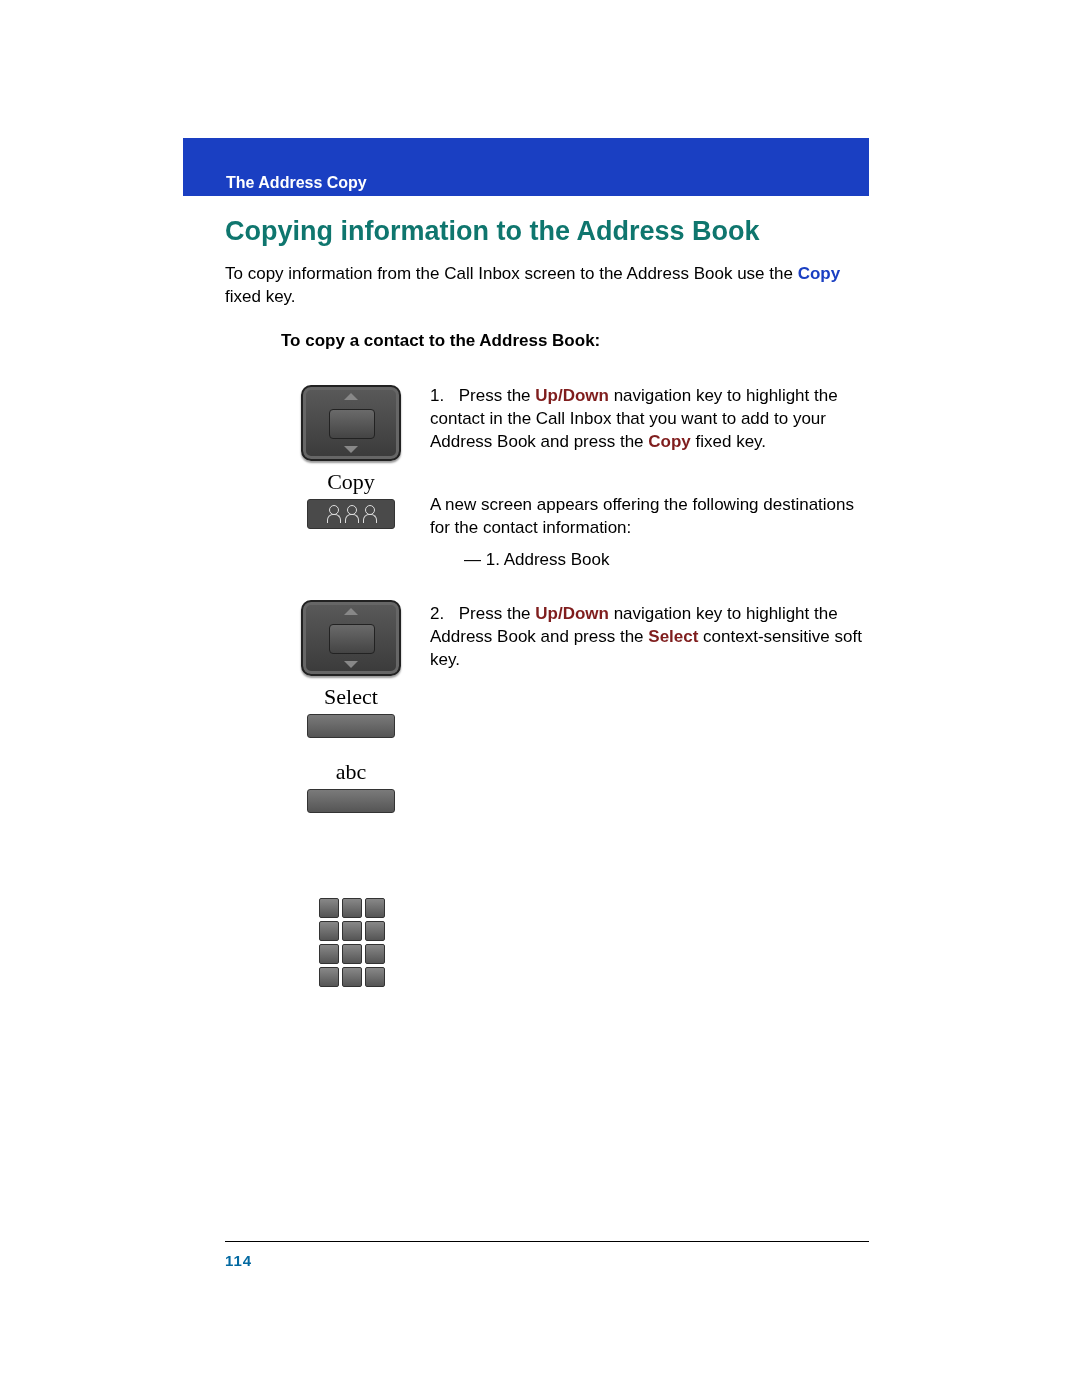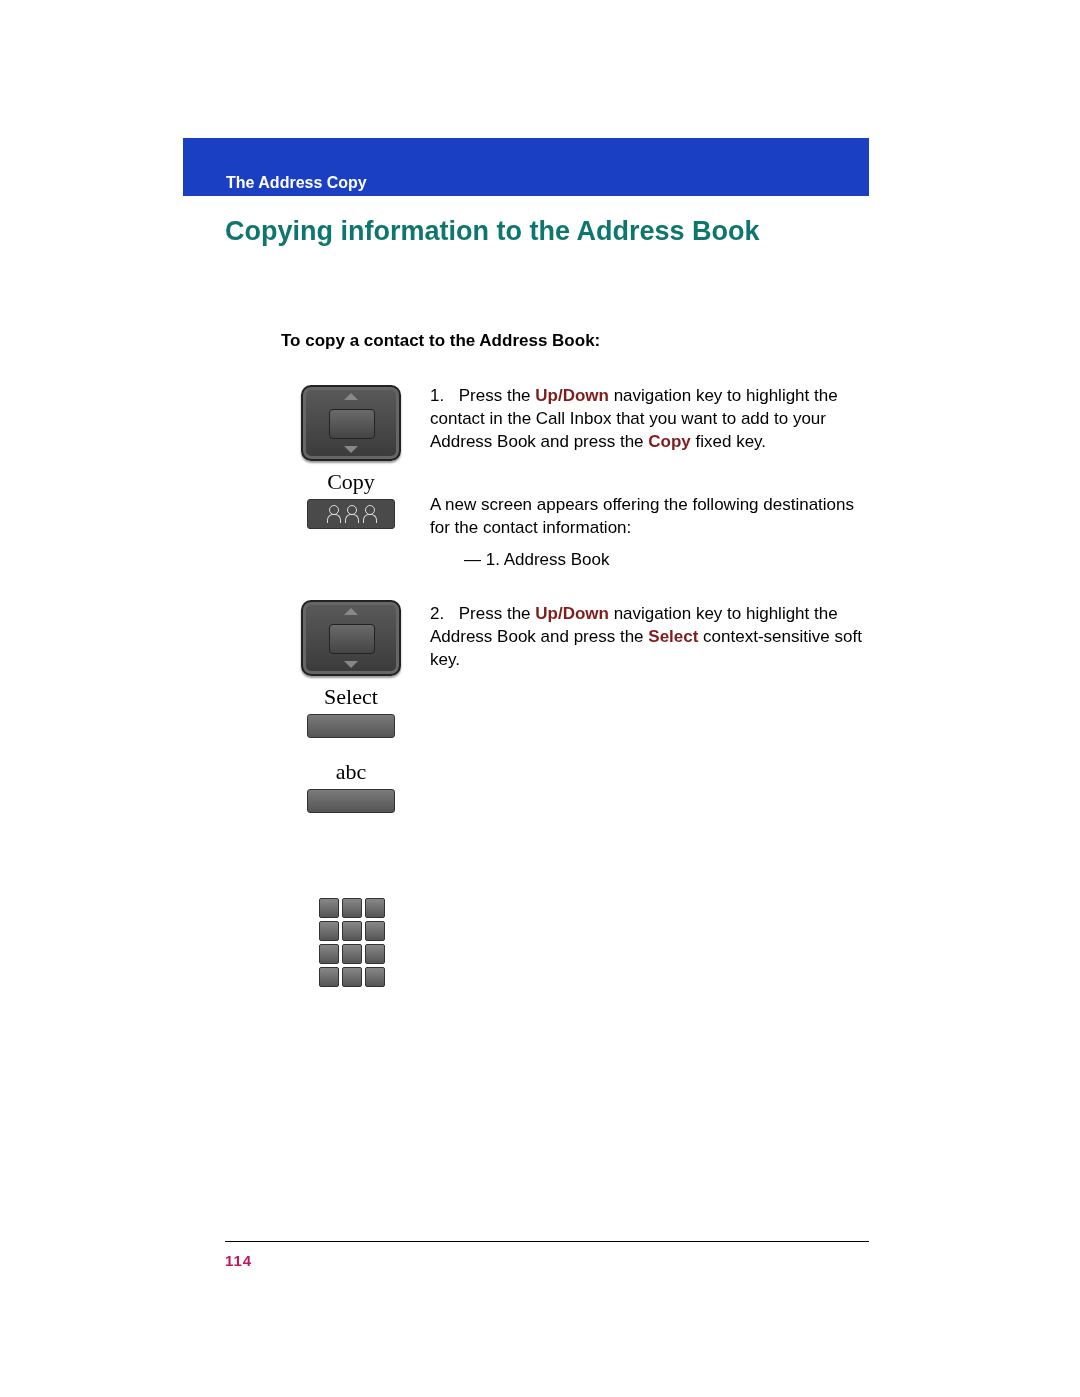--- a/index.html
+++ b/index.html
@@ -154,41 +154,44 @@
     left:225px;
     bottom:155px;
     width:644px;
     border-top:1px solid #000;
     height:0;
   }
   .page-number {
     position:absolute;
     left:225px;
     bottom:128px;
-    color:#be185d;
+    color:#0369a1;
     font-weight:bold;
     font-size:15px;
     letter-spacing:1px;
   }
 
   .num {
     display:inline-block;
     width: 24px;
   }
 </style>
 </head>
 <body>
 
 <div class="page">
 
   <div class="blue-header"></div>
   <div class="section-title">The Address Copy</div>
 
   <div class="main-title">Copying information to the Address Book</div>
 
+  <div class="intro">
+    <span>To copy information from the Call Inbox screen to the Address Book use the </span><span class="kw">Copy</span><span> fixed key.</span>
+  </div>
 
   <div class="subhead">To copy a contact to the Address Book:</div>
 
   <div class="col-icons" style="top:385px;">
     <div class="navkey">
       <div class="tri up"></div>
         <div class="tri down"></div>
     </div>
     <div class="label-serif">Copy</div>
     <div class="contacts-icon">

